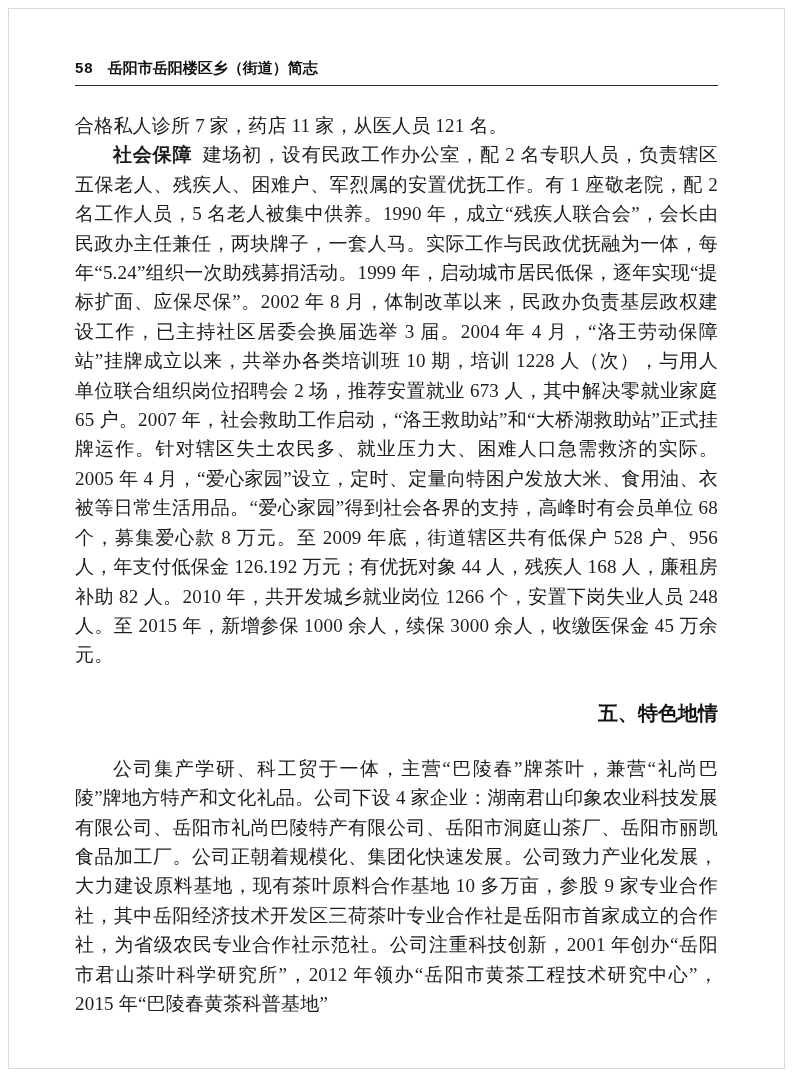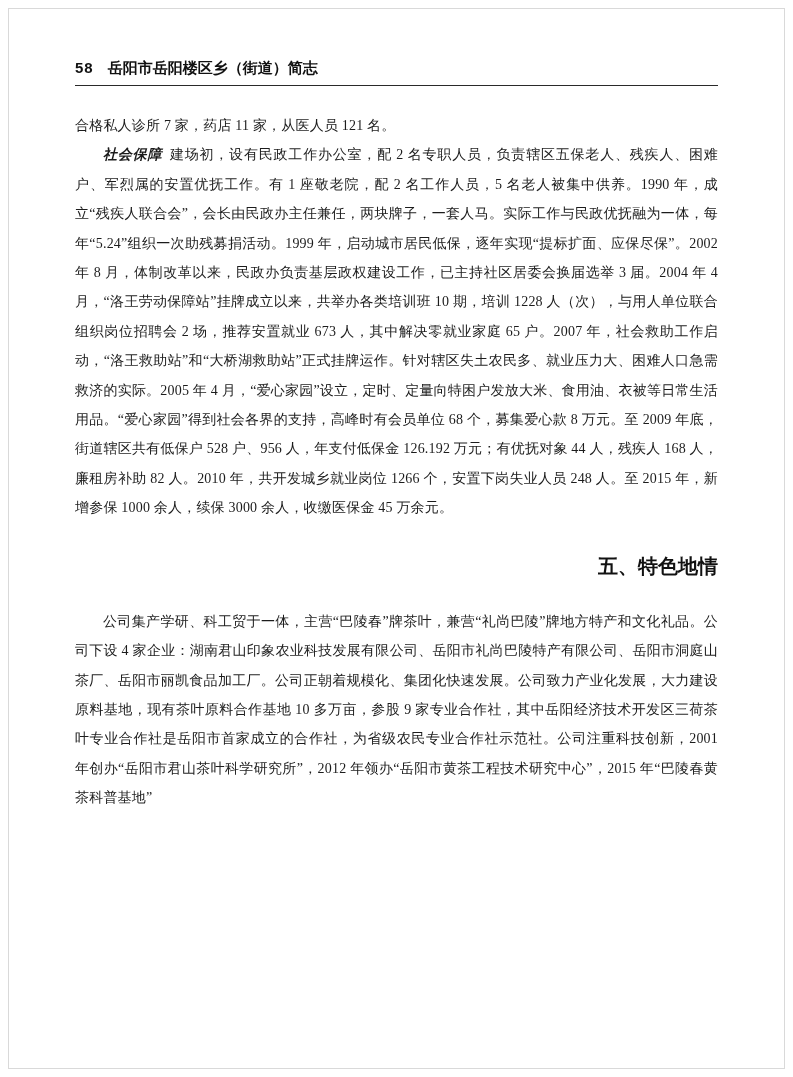--- a/index.html
+++ b/index.html
@@ -39,34 +39,33 @@
   .header-rule {
     height: 0;
     border-bottom: 1.5px solid #2a2a2a;
     margin-top: 7px;
   }
   .content {
     margin-top: 25px;
   }
   .para {
     margin: 0;
-    font-size: 14px;
+    font-size: 19px;
     line-height: 29.4px;
     text-align: justify;
     text-indent: 2em;
     letter-spacing: 0.2px;
   }
   .para.no-indent {
     text-indent: 0;
   }
   .lead {
     font-family: "Liberation Sans", "DejaVu Sans", sans-serif;
     font-weight: bold;
     margin-right: 0.55em;
-    font-style: italic;
   }
   .section-heading {
     font-family: "Liberation Sans", "DejaVu Sans", sans-serif;
     font-weight: bold;
     font-size: 20px;
     line-height: 28px;
     text-align: right;
     color: #111;
     margin: 29px 0 27px 0;
   }

